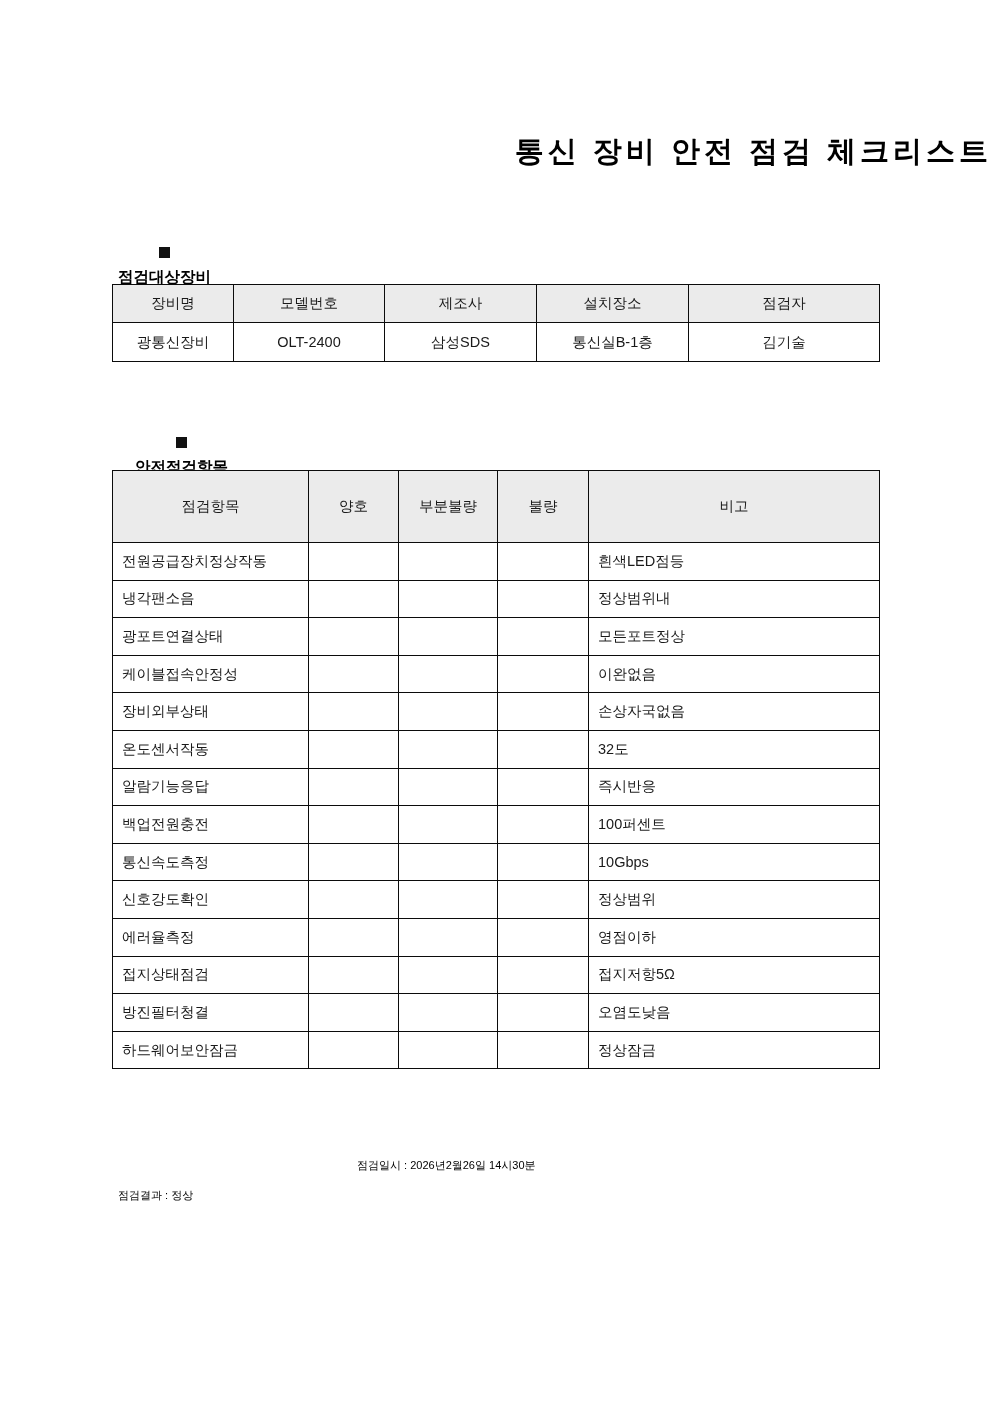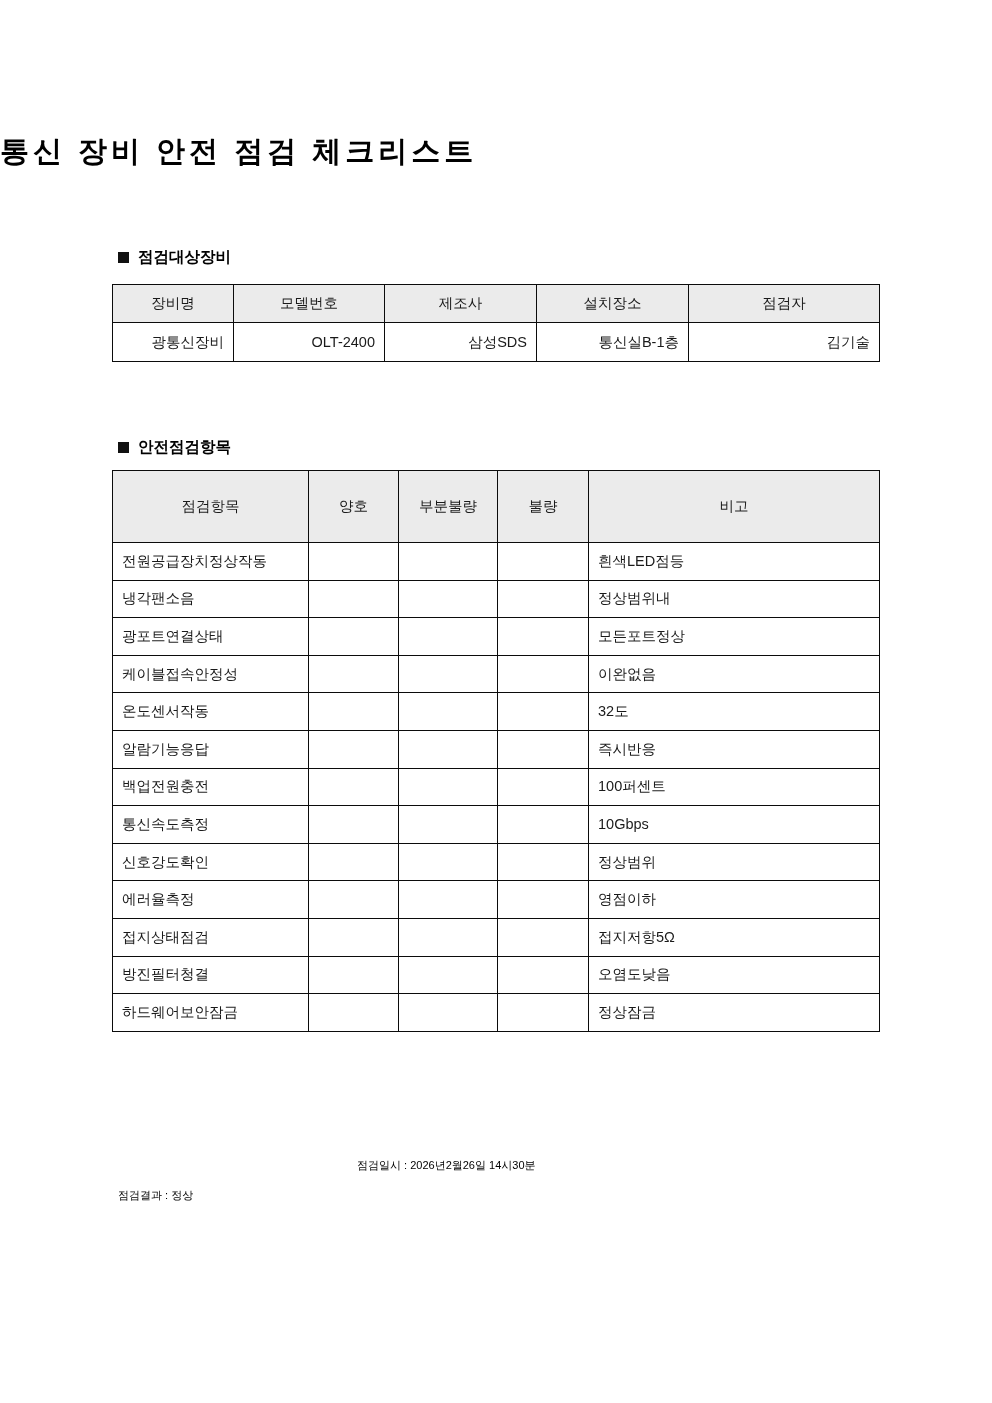--- a/index.html
+++ b/index.html
@@ -21,48 +21,49 @@
     height: 1403px;
     box-sizing: border-box;
   }
 
   
   .doc-title {
     position: absolute;
     left: 0;
     top: 132px;
     width: 992px;
-    text-align: left;
+    text-align: right;
     font-size: 29px;
     font-weight: bold;
     letter-spacing: 4px;
     color: #000000;
   }
 
   
   .section-heading {
     position: absolute;
     left: 118px;
     font-size: 15.5px;
     font-weight: bold;
     color: #000000;
     white-space: nowrap;
     display: flex;
     align-items: center;
     gap: 9px;
+    flex-direction: column;
   }
   .section-heading .bullet {
     display: inline-block;
     width: 11px;
     height: 11px;
     background: #111111;
     flex: 0 0 auto;
   }
   #heading-equipment { top: 247px; }
-  #heading-items { top: 437px; }
+  #heading-items { top: 437px; margin-left: 17px; }
 
   
   table.doc-table {
     position: absolute;
     border-collapse: collapse;
     table-layout: fixed;
     background: #ffffff;
   }
   table.doc-table th,
   table.doc-table td {
@@ -80,21 +81,21 @@
     text-align: center;
   }
 
   
   #equipment-table {
     left: 112px;
     top: 284px;
     width: 767px;
   }
   #equipment-table thead th { height: 38px; }
-  #equipment-table tbody td { height: 39px; text-align: right; }
+  #equipment-table tbody td { height: 39px; text-align: center; }
   #equipment-table col.c0 { width: 121px; }
   #equipment-table col.c1 { width: 151px; }
   #equipment-table col.c2 { width: 152px; }
   #equipment-table col.c3 { width: 152px; }
   #equipment-table col.c4 { width: 191px; }
 
   
   #checklist-table {
     left: 112px;
     top: 470px;
@@ -212,20 +213,27 @@
           <td class="note-cell">모든포트정상</td>
         </tr>
         <tr>
           <td class="item-cell">케이블접속안정성</td>
           <td class="mark-cell"></td>
           <td class="mark-cell"></td>
           <td class="mark-cell"></td>
           <td class="note-cell">이완없음</td>
         </tr>
         <tr>
+          <td class="item-cell">장비외부상태</td>
+          <td class="mark-cell"></td>
+          <td class="mark-cell"></td>
+          <td class="mark-cell"></td>
+          <td class="note-cell">손상자국없음</td>
+        </tr>
+        <tr>
           <td class="item-cell">온도센서작동</td>
           <td class="mark-cell"></td>
           <td class="mark-cell"></td>
           <td class="mark-cell"></td>
           <td class="note-cell">32도</td>
         </tr>
         <tr>
           <td class="item-cell">알람기능응답</td>
           <td class="mark-cell"></td>
           <td class="mark-cell"></td>

